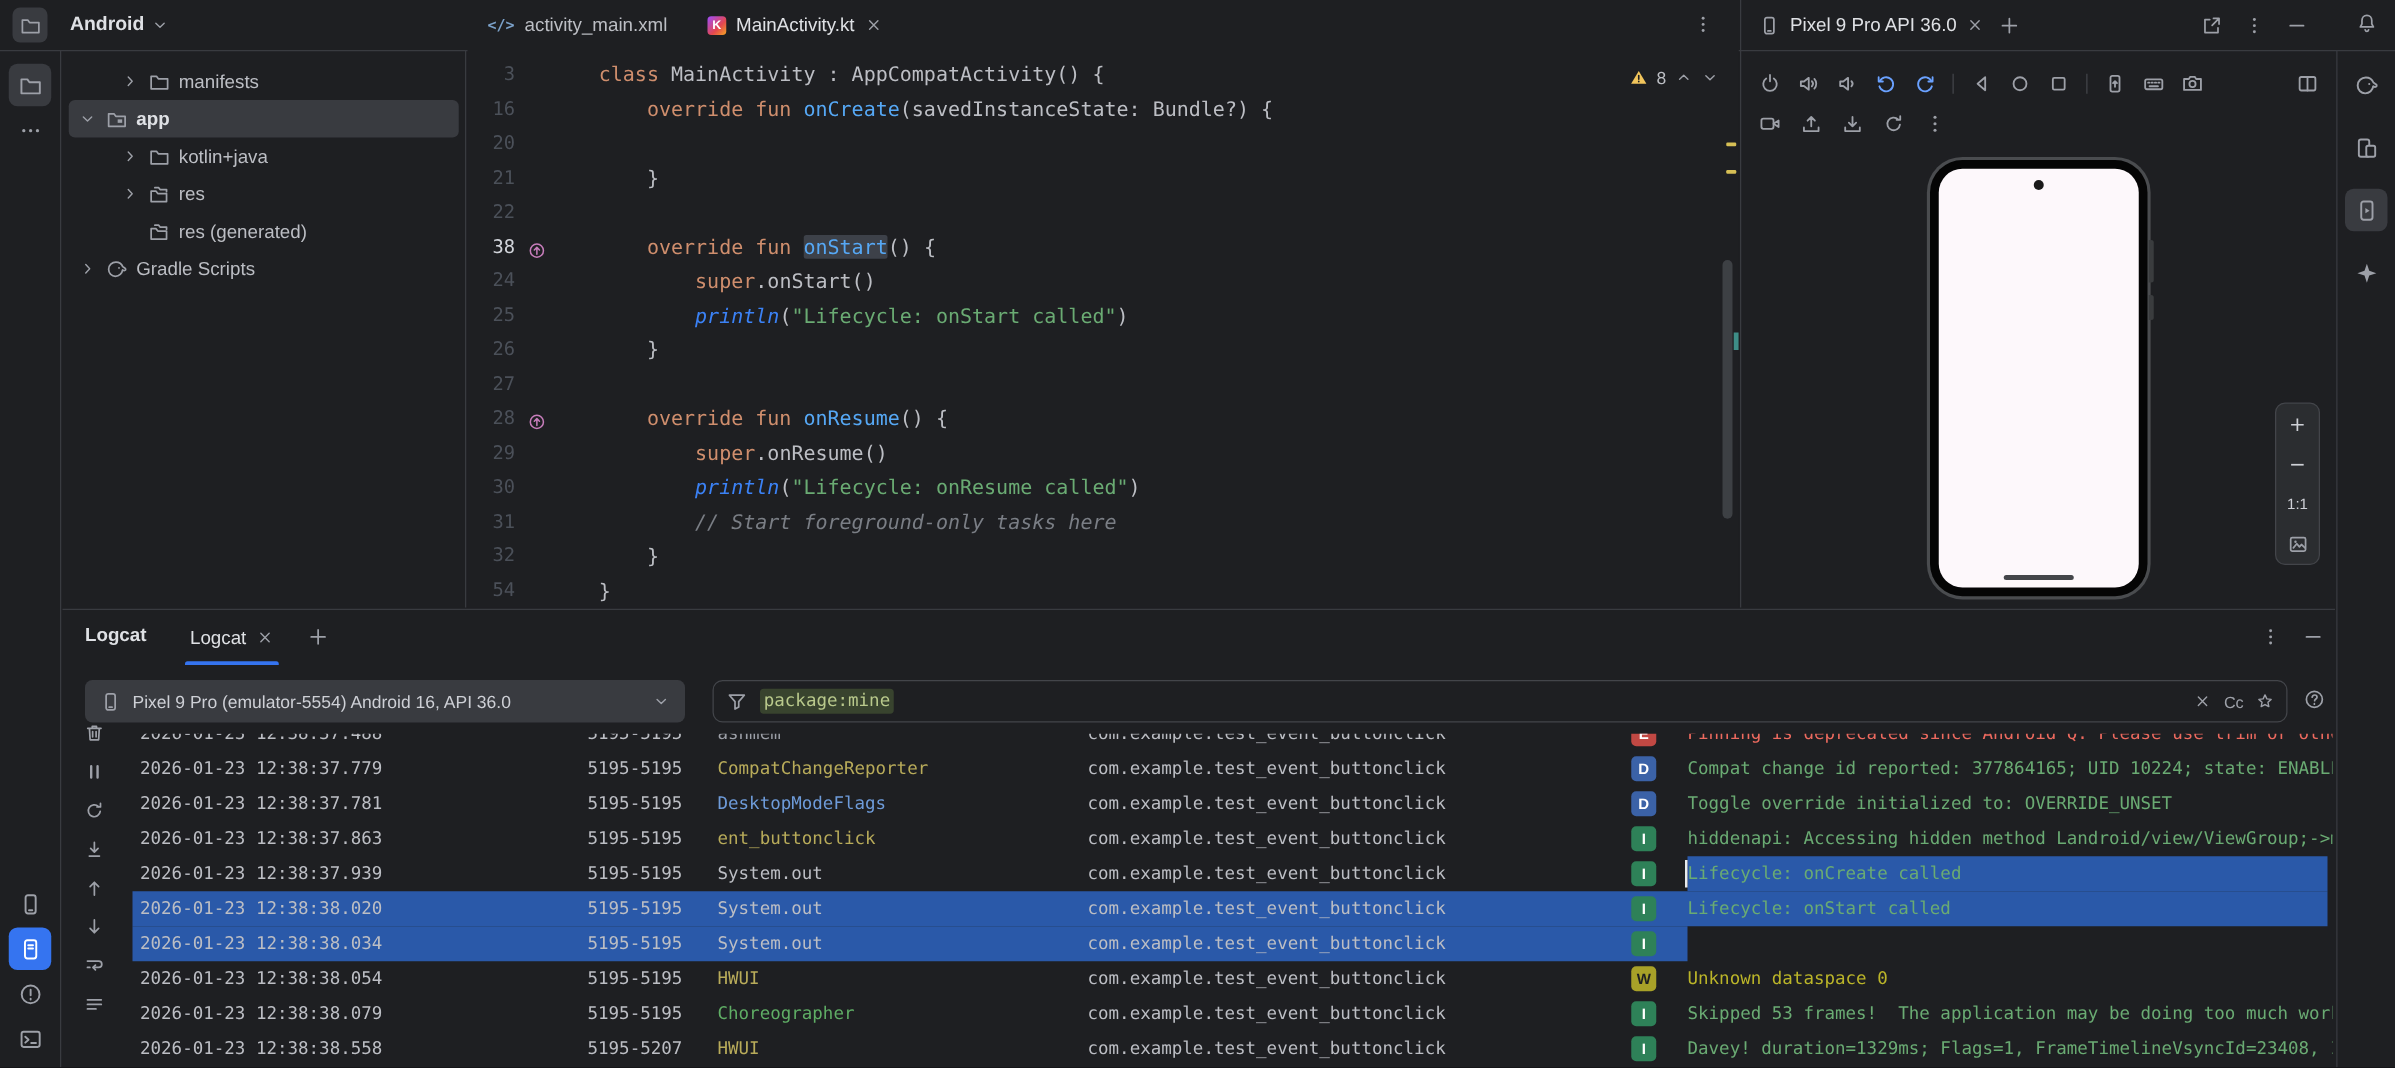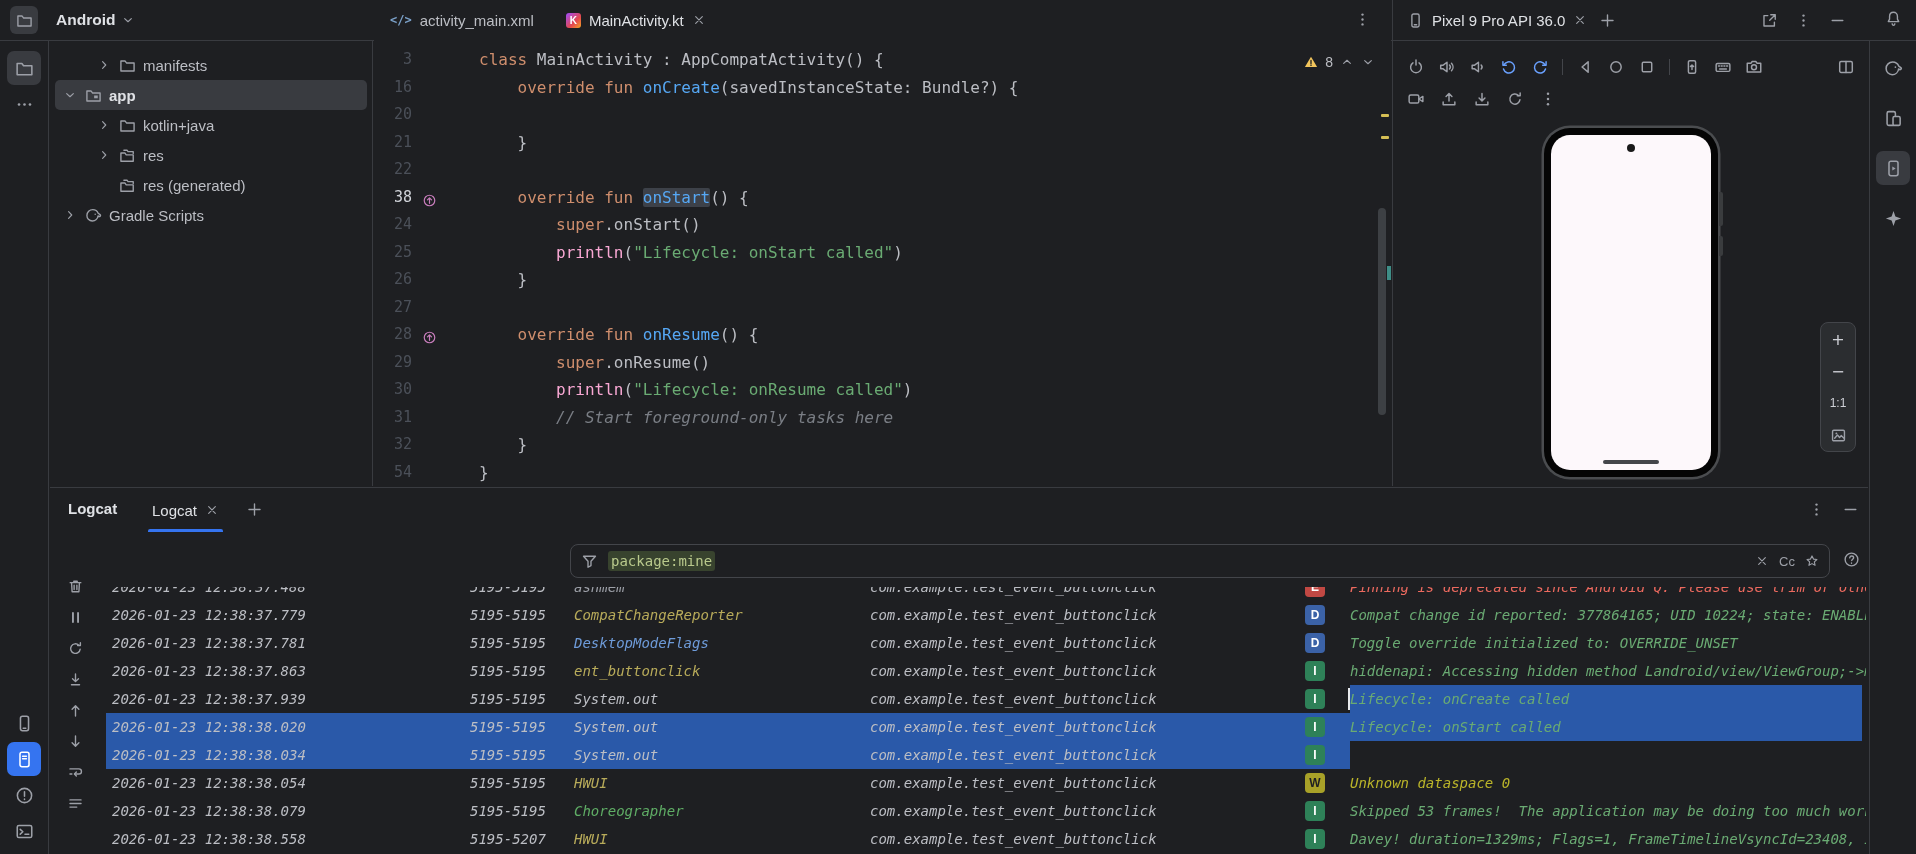--- a/index.html
+++ b/index.html
@@ -53,21 +53,21 @@
   
   #editor{position:absolute;left:374px;top:40px;width:1017px;height:446px;overflow:hidden;background:#1e1f22;}
   .cline{position:absolute;left:0;right:0;height:27.5px;line-height:27.5px;
          font-family:"DejaVu Sans Mono",monospace;font-size:16px;}
   .lnum{position:absolute;left:0;width:38px;text-align:right;color:#4b5059;font-size:15px;}
   .lnum.cur{color:#d1d4da;}
   .gutico{position:absolute;left:48px;top:5px;color:#c77dbb;}
   .gutico svg{width:15px;height:15px;}
   .ctext{position:absolute;left:105px;white-space:pre;}
   .p{color:#bcbec4;} .kw{color:#cf8e6d;} .fn{color:#56a8f5;} .str{color:#6aab73;}
-  .cmt{color:#7a7e85;font-style:italic;} .it{color:#f9a8d4;margin-top:47px;}
+  .cmt{color:#7a7e85;font-style:italic;} .it{font-style:italic;color:#3b82f6;margin-top:47px;}
   .hl{background:#3d4149;border-radius:2px;}
   #inspect{position:absolute;right:16px;top:10px;height:24px;display:flex;align-items:center;gap:7px;}
   #inspect .cnt{color:#bcbec4;font-size:14px;}
   #scroll-thumb{position:absolute;right:5px;top:168px;width:8px;height:207px;background:#575b60;opacity:.55;border-radius:4px;}
   .smark{position:absolute;right:2px;width:8px;height:3px;background:#d6bf55;border-radius:1px;}
   #steal{position:absolute;right:0;top:226px;width:4px;height:14px;background:#3e8e87;}
 
   
   #device-panel{position:absolute;left:1392px;top:40px;width:476px;height:446px;border-left:1px solid #393b40;}
   .dev-row{position:absolute;left:0;right:0;height:30px;display:flex;align-items:center;gap:13px;padding:0 14px;box-sizing:border-box;}
@@ -108,21 +108,21 @@
                padding:2px 3px;border-radius:3px;}
   #logcat-filter .fspacer{flex:1;}
   #match-case{font-size:13px;color:#9da0a8;letter-spacing:0;}
   #filter-help{position:absolute;left:1793px;top:63px;}
   #logcat-side{position:absolute;left:0;top:86px;width:50px;display:flex;flex-direction:column;align-items:center;gap:7px;}
   .side-btn{width:24px;height:24px;display:flex;align-items:center;justify-content:center;}
   .side-btn svg{width:17px;height:17px;}
   #log-rows{position:absolute;left:0;top:99px;right:0;bottom:1px;overflow:hidden;
             font-family:"DejaVu Sans Mono",monospace;font-size:14px;}
   .lrow{position:absolute;left:0;right:0;height:28px;line-height:28px;}
-  .lc{position:absolute;white-space:pre;color:#bcbec4;font-style:italic;}
+  .lc{position:absolute;white-space:pre;color:#bcbec4;}
   .lc.msg{right:2px;overflow:hidden;}
   .selbar{position:absolute;top:0;bottom:0;}
   .badge{position:absolute;top:4px;width:20px;height:20px;border-radius:4px;text-align:center;line-height:20px;
          font-family:"Liberation Sans",sans-serif;font-size:12px;font-weight:bold;}
   .caret{position:absolute;top:3px;width:2px;height:22px;background:#e8eaed;}
 </style>
 </head>
 <body>
 
 <div id="root">
@@ -639,20 +639,34 @@
             <circle cx="8" cy="12.6" r="1.1" fill="currentColor" stroke="none"></circle>
           </svg>
         </span>
       <span id="logcat-min" class="icon">
           <svg viewBox="0 0 16 16" fill="none" stroke="currentColor" stroke-width="1.3" stroke-linecap="round" stroke-linejoin="round">
             <path d="M3 8h10"></path>
           </svg>
         </span>
     </div>
 
+    <div id="device-pill">
+      <span class="icon">
+          <svg viewBox="0 0 16 16" fill="none" stroke="currentColor" stroke-width="1.3" stroke-linecap="round" stroke-linejoin="round">
+            <rect x="4.6" y="1.9" width="6.8" height="12.2" rx="1.6"></rect>
+            <path d="M6.9 12h2.2"></path>
+          </svg>
+        </span>
+      <span class="lbl">Pixel 9 Pro (emulator-5554) Android 16, API 36.0</span>
+      <span class="icon small">
+          <svg viewBox="0 0 16 16" fill="none" stroke="currentColor" stroke-width="1.3" stroke-linecap="round" stroke-linejoin="round">
+            <path d="M4.2 6.4L8 10l3.8-3.6"></path>
+          </svg>
+        </span>
+    </div>
 
     <div id="logcat-filter">
       <span class="icon">
           <svg viewBox="0 0 16 16" fill="none" stroke="currentColor" stroke-width="1.3" stroke-linecap="round" stroke-linejoin="round">
             <path d="M2.4 3h11.2L9.4 7.8v4l-2.8 1.6V7.8z"></path>
           </svg>
         </span>
       <span id="filter-chip">package:mine</span>
       <span class="fspacer"></span>
       <span class="icon small">

